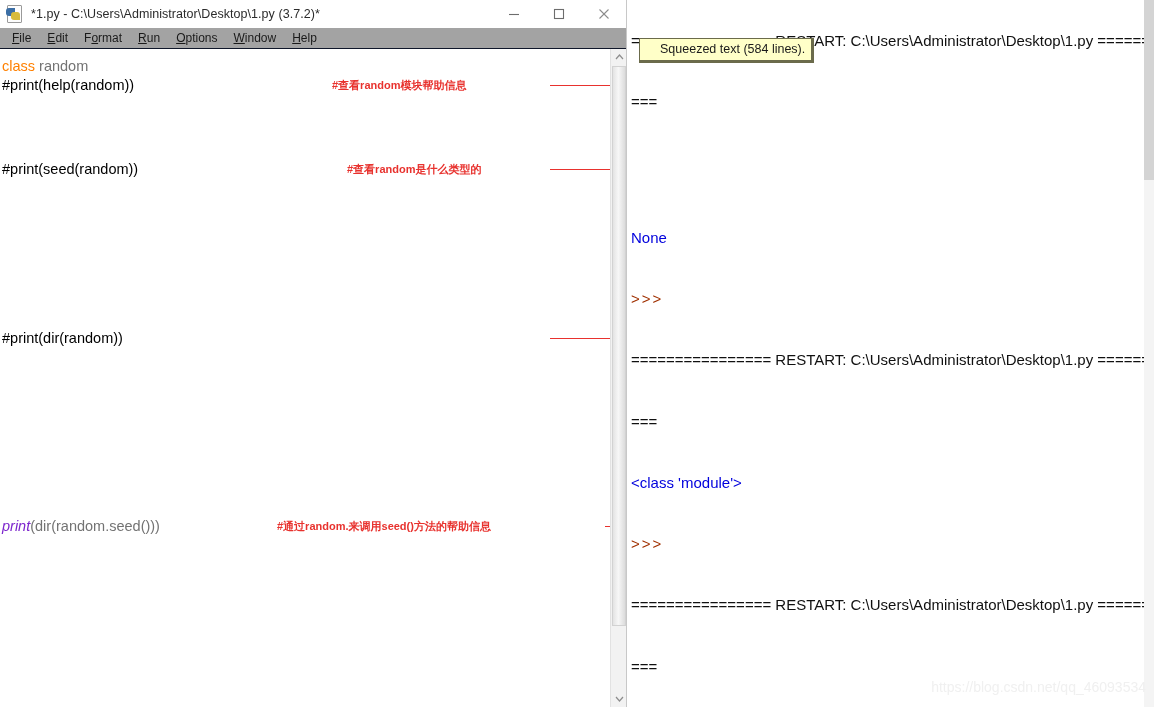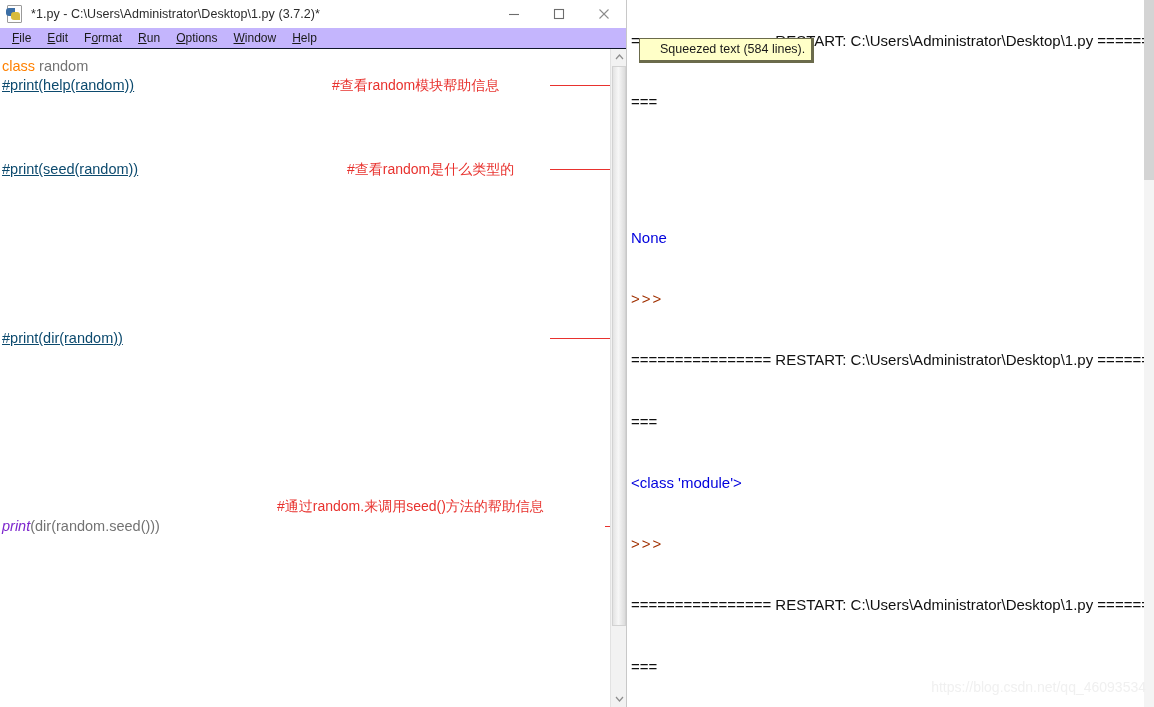--- a/index.html
+++ b/index.html
@@ -97,21 +97,21 @@
     color: #6d6d6d;
   }
   .win-btn svg { display: block; }
 
   
   .menubar {
     height: 20px;
     display: flex;
     align-items: center;
     padding-left: 4px;
-    background: #c4b5fd;
+    background: #a3a3a3;
     border-bottom: 1px solid #0f172a;
     user-select: none;
   }
   .menu-item {
     font-size: 12px;
     color: #1a1a1a;
     padding: 0 8px;
     line-height: 18px;
     white-space: nowrap;
   }
@@ -131,28 +131,29 @@
     position: absolute;
     left: 2px;
     font-size: 14.5px;
     white-space: pre;
     font-family: "Liberation Sans", sans-serif;
     line-height: 19px;
   }
   .tok-kw   { color: #ff8000; }
   .tok-name { color: #737373; }
   .tok-fn   { color: #7d26cd; font-style: italic; }
-  .tok-com  { color: #0c4a6e; text-decoration: underline; }
+  .tok-com  { color: #000000; }
 
   .annot {
     position: absolute;
-    font-size: 14px;
+    font-size: 11px;
     color: #e8322e;
     white-space: nowrap;
     line-height: 19px;
+    font-weight: bold;
   }
   .leader {
     position: absolute;
     height: 0;
     border-top: 1.6px solid #e8322e;
   }
 
   
   .vscroll {
     position: absolute;
@@ -300,21 +301,21 @@
       <div class="code-line" style="top:468px"><span class="tok-fn">print</span><span class="tok-name">(dir(random.seed()))</span></div>
 
       <div class="annot" style="top:27px; left:332px">#查看random模块帮助信息</div>
       <div class="leader" style="top:36px; left:550px; width:78px"></div>
 
       <div class="annot" style="top:111px; left:347px">#查看random是什么类型的</div>
       <div class="leader" style="top:120px; left:550px; width:78px"></div>
 
       <div class="leader" style="top:289px; left:550px; width:78px"></div>
 
-      <div class="annot" style="top:448px; left:277px">#通过random.来调用seed()方法的帮助信息</div>
+      <div class="annot" style="top:468px; left:277px">#通过random.来调用seed()方法的帮助信息</div>
       <div class="leader" style="top:477px; left:605px; width:25px"></div>
     </div>
 
     <div class="vscroll">
       <div class="arrow-up">
         <svg width="9" height="6" viewBox="0 0 9 6">
             <polyline points="1,5 4.5,1 8,5" fill="none" stroke="#8d8d8d" stroke-width="1.2"></polyline>
           </svg>
       </div>
       <div class="thumb"></div>

